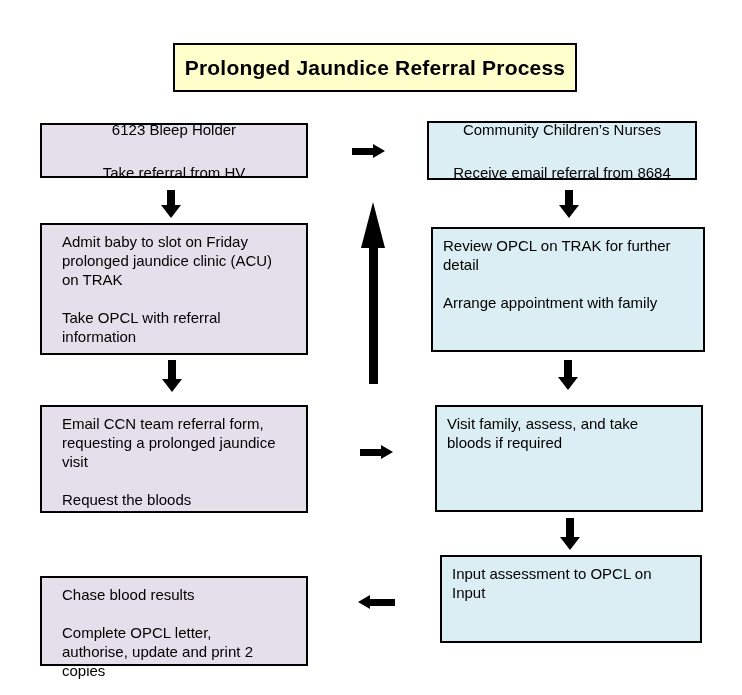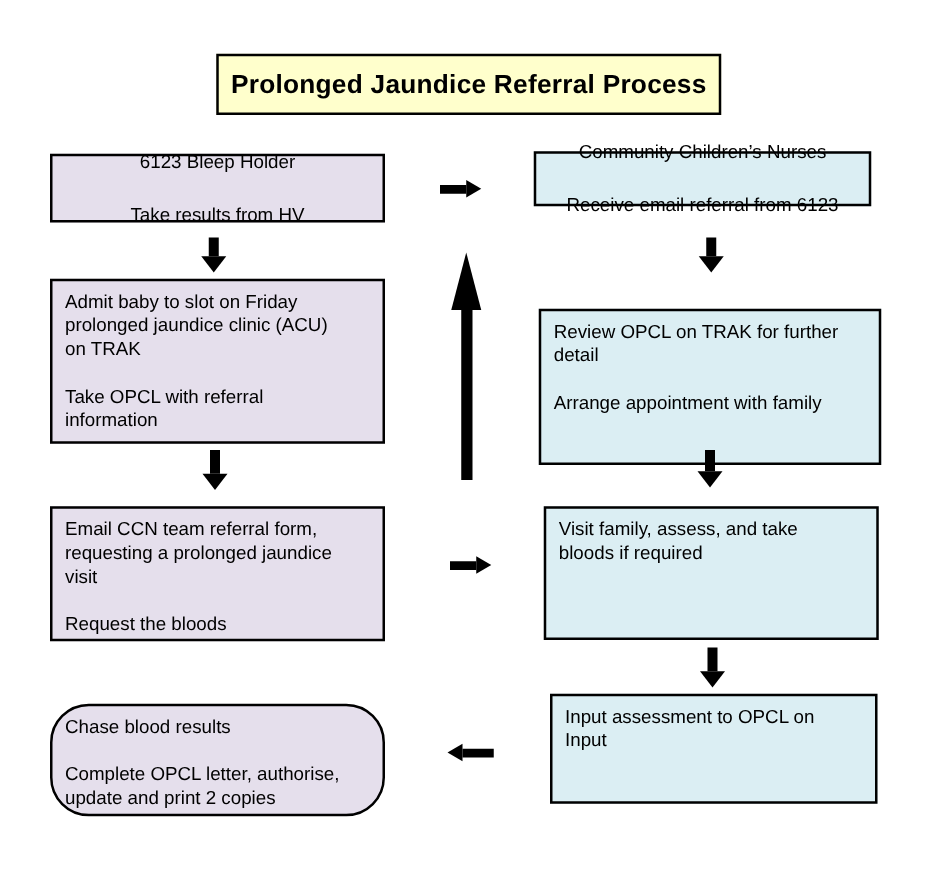--- a/index.html
+++ b/index.html
@@ -24,36 +24,36 @@
     font-size: 21px; font-weight: bold; letter-spacing: 0.2px; margin-left: 48px;
   }
 
   
   .box {
     position: absolute;
     box-sizing: border-box;
     border: 2px solid var(--border, #000);
     font-size: 15px; line-height: 19px; gap: 24px;
   }
-  .left-col  { background: var(--left-box-bg,  #E5DFEC); padding: 7px 26px 7px 10px; }
+  .left-col  { background: var(--left-box-bg,  #E5DFEC); padding: 7px 26px 7px 20px; }
   .right-col { background: var(--right-box-bg, #DBEEF3); padding: 7px 20px 7px 10px; }
   .center-text {
     display: flex; flex-direction: column; justify-content: center;
     text-align: center; padding: 4px 6px;
   }
   .box .p { margin: 0; }
   .box .p + .p { margin-top: 19px; }
 
   #box-l1 { left: 40px;  top: 123px; width: 268px; height: 55px; }
   #box-l2 { left: 40px;  top: 223px; width: 268px; height: 132px; }
   #box-l3 { left: 40px;  top: 405px; width: 268px; height: 108px; }
-  #box-l4 { left: 40px;  top: 563px; width: 268px; height: 90px; border-radius: 31px; }
+  #box-l4 { left: 40px;  top: 576px; width: 268px; height: 90px; }
 
-  #box-r1 { left: 427px; top: 121px; width: 270px; height: 44px; }
-  #box-r2 { left: 431px; top: 227px; width: 274px; height: 125px; margin-top: 20px; }
+  #box-r1 { left: 427px; top: 121px; width: 270px; height: 59px; }
+  #box-r2 { left: 431px; top: 227px; width: 274px; height: 125px; }
   #box-r3 { left: 435px; top: 405px; width: 268px; height: 107px; }
   #box-r4 { left: 440px; top: 555px; width: 262px; height: 88px; }
 
   
   .arr { position: absolute; }
   .arrow-down { display: flex; flex-direction: column; align-items: center; width: 20px; }
   .arrow-down .shaft { width: 8px; background: var(--arrow, #000); }
   .arrow-down .head  { width: 0; height: 0;
     border-left: 10px solid transparent; border-right: 10px solid transparent;
     border-top: 13px solid var(--arrow, #000); }
@@ -95,41 +95,41 @@
 <body>
 
 <div id="canvas">
 
   <div id="title-box">
     <span>Prolonged Jaundice Referral Process</span>
   </div>
 
   <div id="box-l1" class="box left-col center-text">
     <div class="p" style="margin:0">6123 Bleep Holder</div>
-    <div>Take results from HV</div>
+    <div>Take referral from HV</div>
   </div>
 
   <div id="box-l2" class="box left-col">
     <p class="p">Admit baby to slot on Friday prolonged jaundice clinic (ACU) on TRAK</p>
     <p class="p">Take OPCL with referral information</p>
   </div>
 
   <div id="box-l3" class="box left-col">
     <p class="p">Email CCN team referral form, requesting a prolonged jaundice visit</p>
     <p class="p">Request the bloods</p>
   </div>
 
   <div id="box-l4" class="box left-col">
     <p class="p">Chase blood results</p>
     <p class="p">Complete OPCL letter, authorise, update and print 2 copies</p>
   </div>
 
   <div id="box-r1" class="box right-col center-text">
     <div>Community Children’s Nurses</div>
-    <div>Receive email referral from 6123</div>
+    <div>Receive email referral from 8684</div>
   </div>
 
   <div id="box-r2" class="box right-col">
     <p class="p">Review OPCL on TRAK for further detail</p>
     <p class="p">Arrange appointment with family</p>
   </div>
 
   <div id="box-r3" class="box right-col">
     <p class="p">Visit family, assess, and take bloods if required</p>
   </div>

